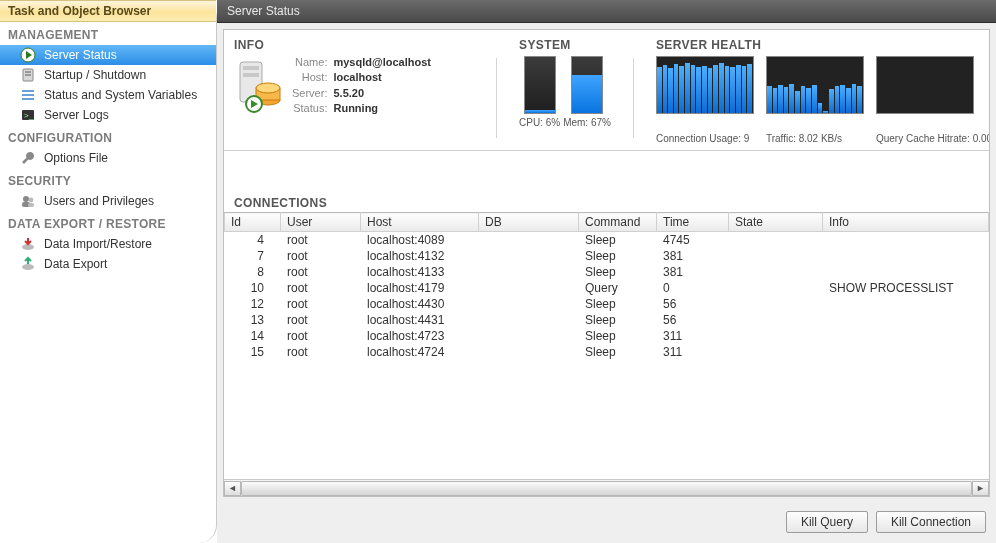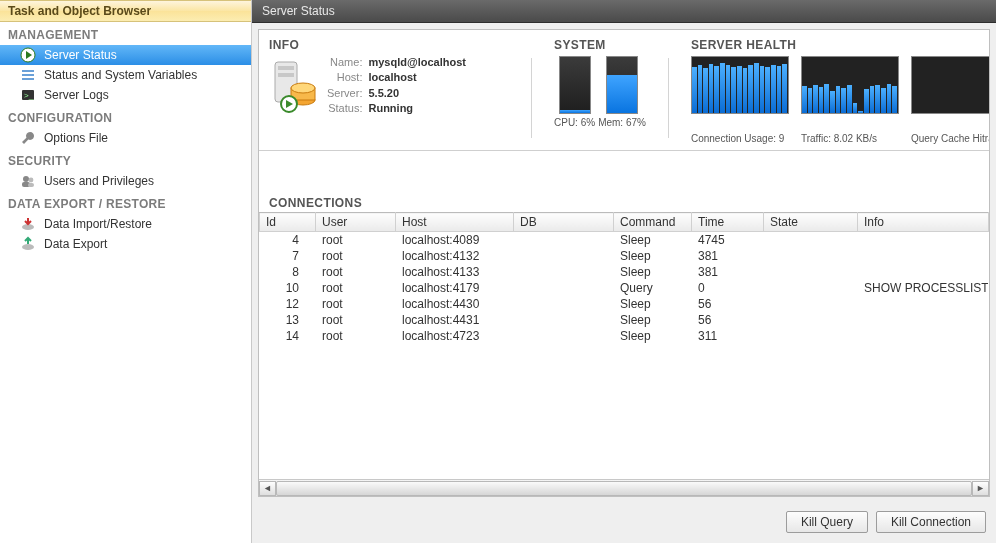--- a/index.html
+++ b/index.html
@@ -1,21 +1,21 @@
 <!DOCTYPE html>
 <html><head>
 <meta charset="utf-8">
 <style>
 * { margin: 0; padding: 0; box-sizing: border-box; font-family: "Segoe UI", Tahoma, Arial, sans-serif; }
 body { width: 996px; height: 543px; background: #fff; overflow: hidden; font-size: 12px; color: #333; }
 
 .app { display: flex; width: 100%; height: 100%; }
 
 
-.sidebar { width: 252px; background: #fff; border-right: 1px solid #c9c9c9; display: flex; flex-direction: column; }
+.sidebar { width: 217px; background: #fff; border-right: 1px solid #c9c9c9; display: flex; flex-direction: column; border-radius: 18px; }
 .sidebar-title { background: linear-gradient(#fef5dd 0%, #fbe6a3 50%, #fbe399 51%, #fcedb2 100%); border: 1px solid #d6c27a; border-left: none; border-right: none; padding: 3px 8px; font-size: 12px; color: #5a4a1a; font-weight: 600; }
 .section-header { padding: 6px 8px 3px 8px; font-size: 12px; color: #7c7c7c; font-weight: bold; letter-spacing: 0.3px; }
 .nav-item { display: flex; align-items: center; gap: 8px; padding: 2px 8px 2px 20px; font-size: 12px; color: #333; cursor: pointer; }
 .nav-item.selected { background: linear-gradient(#62b7f8,#2b8ee6); color: #fff; }
 .nav-icon { width: 16px; height: 16px; display: inline-flex; align-items: center; justify-content: center; }
 
 
 .main { flex: 1; display: flex; flex-direction: column; background: #efefef; min-width: 0; }
 .titlebar { background: linear-gradient(#6a6a6a,#4a4a4a); color: #e8e8e8; padding: 4px 10px; font-size: 12px; border-bottom: 1px solid #2e2e2e; }
 .content { flex: 1; background: #fff; margin: 6px; border: 1px solid #bfbfbf; display: flex; flex-direction: column; min-height: 0; }
@@ -70,20 +70,30 @@
     <div id="sidebar-sections">
         <div class="section-header">MANAGEMENT</div>
         <div class="nav-item selected">
           <span class="nav-icon">
             <svg width="16" height="16">
               <circle cx="8" cy="8" r="7" fill="#fff" stroke="#2c7a1e"></circle>
               <polygon points="6,4 6,12 12,8" fill="#2c7a1e"></polygon>
             </svg>
           </span>
           <span>Server Status</span>
+        </div>
+        <div class="nav-item">
+          <span class="nav-icon">
+            <svg width="16" height="16">
+              <rect x="3" y="2" width="10" height="12" rx="1" fill="#d8d8d8" stroke="#888"></rect>
+              <rect x="5" y="4" width="6" height="2" fill="#999"></rect>
+              <rect x="5" y="7" width="6" height="2" fill="#999"></rect>
+            </svg>
+          </span>
+          <span>Startup / Shutdown</span>
         </div>
         <div class="nav-item">
           <span class="nav-icon">
             <svg width="16" height="16">
               <rect x="2" y="3" width="12" height="2" fill="#6aa0d8"></rect>
               <rect x="2" y="7" width="12" height="2" fill="#6aa0d8"></rect>
               <rect x="2" y="11" width="12" height="2" fill="#6aa0d8"></rect>
             </svg>
           </span>
           <span>Status and System Variables</span>
@@ -363,20 +373,30 @@
               <tr>
                 <td style="text-align: right; padding-right: 16px;">14</td>
                 <td>root</td>
                 <td>localhost:4723</td>
                 <td></td>
                 <td>Sleep</td>
                 <td>311</td>
                 <td></td>
                 <td></td>
               </tr>
+              <tr>
+                <td style="text-align: right; padding-right: 16px;">15</td>
+                <td>root</td>
+                <td>localhost:4724</td>
+                <td></td>
+                <td>Sleep</td>
+                <td>311</td>
+                <td></td>
+                <td></td>
+              </tr>
             </tbody>
         </table>
         <div style="flex:1"></div>
         <div class="hscroll">
           <div class="arrow">◄</div>
           <div class="track">
               <div class="thumb"></div>
             </div>
           <div class="arrow">►</div>
         </div>

